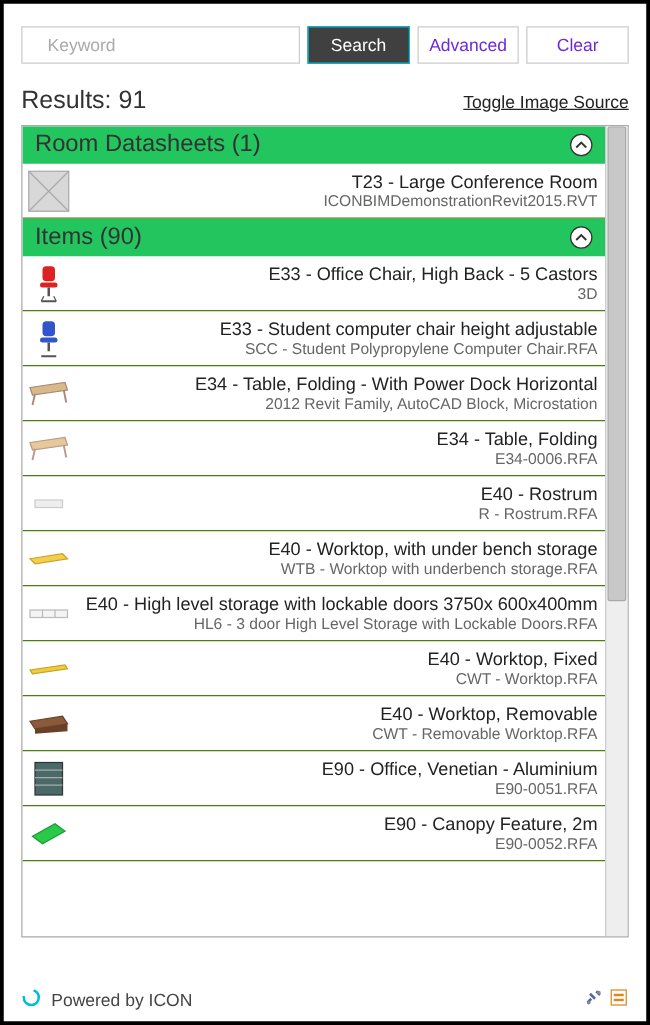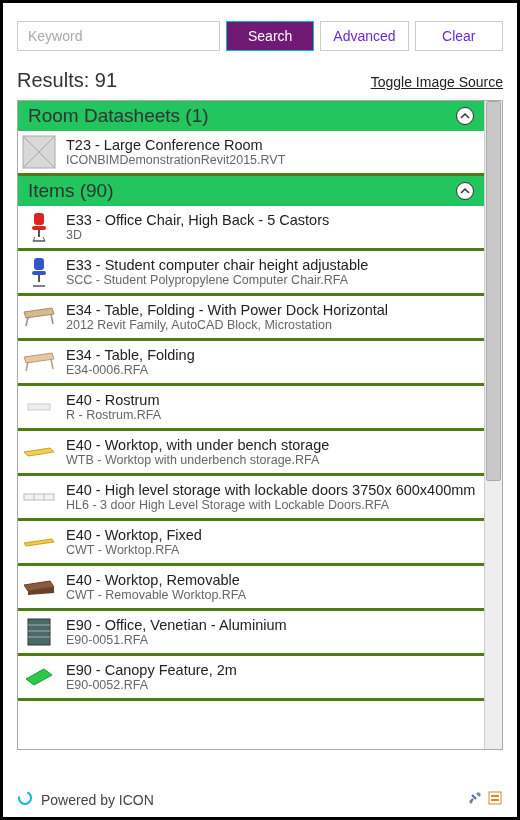--- a/index.html
+++ b/index.html
@@ -15,40 +15,40 @@
     padding: 18px 14px 10px 14px;
   }
   .top-row {
     display: flex;
     gap: 6px;
     margin-bottom: 18px;
   }
   .top-row .keyword {
     flex: 1.3;
     border: 1px solid #ccc;
-    padding: 6px 10px;
+    padding: 6px 20px;
     font-size: 14px;
     color: #0c4a6e;
     height: 30px;
   }
   .top-row .keyword::placeholder { color: #aaa; }
   .btn {
     flex: 1;
     height: 30px;
     border: 1px solid #ccc;
     background: #fff;
     color: #6d28d9;
     font-size: 14px;
     cursor: pointer;
     display: flex;
     align-items: center;
     justify-content: center;
   }
   .btn.primary {
-    background: #701a75;
+    background: #404040;
     color: #fff;
     border-color: #00bcd4;
   }
   .results-row {
     display: flex;
     justify-content: space-between;
     align-items: baseline;
     margin-bottom: 8px;
   }
   .results-row .count {
@@ -103,23 +103,24 @@
     align-items: center;
     justify-content: center;
     background: #fff;
     cursor: pointer;
   }
   .collapse-btn svg { width: 10px; height: 10px; }
   .row {
     display: flex;
     gap: 10px;
     padding: 4px 6px 4px 4px;
-    border-bottom: 3px solid #4d7c0f;
+    border-bottom: 1px solid #4d7c0f;
     align-items: center;
     min-height: 44px;
+    text-align: right;
   }
   .row .thumb {
     width: 34px;
     height: 34px;
     flex-shrink: 0;
     display: flex;
     align-items: center;
     justify-content: center;
   }
   .row .txt { flex: 1; overflow: hidden; }

